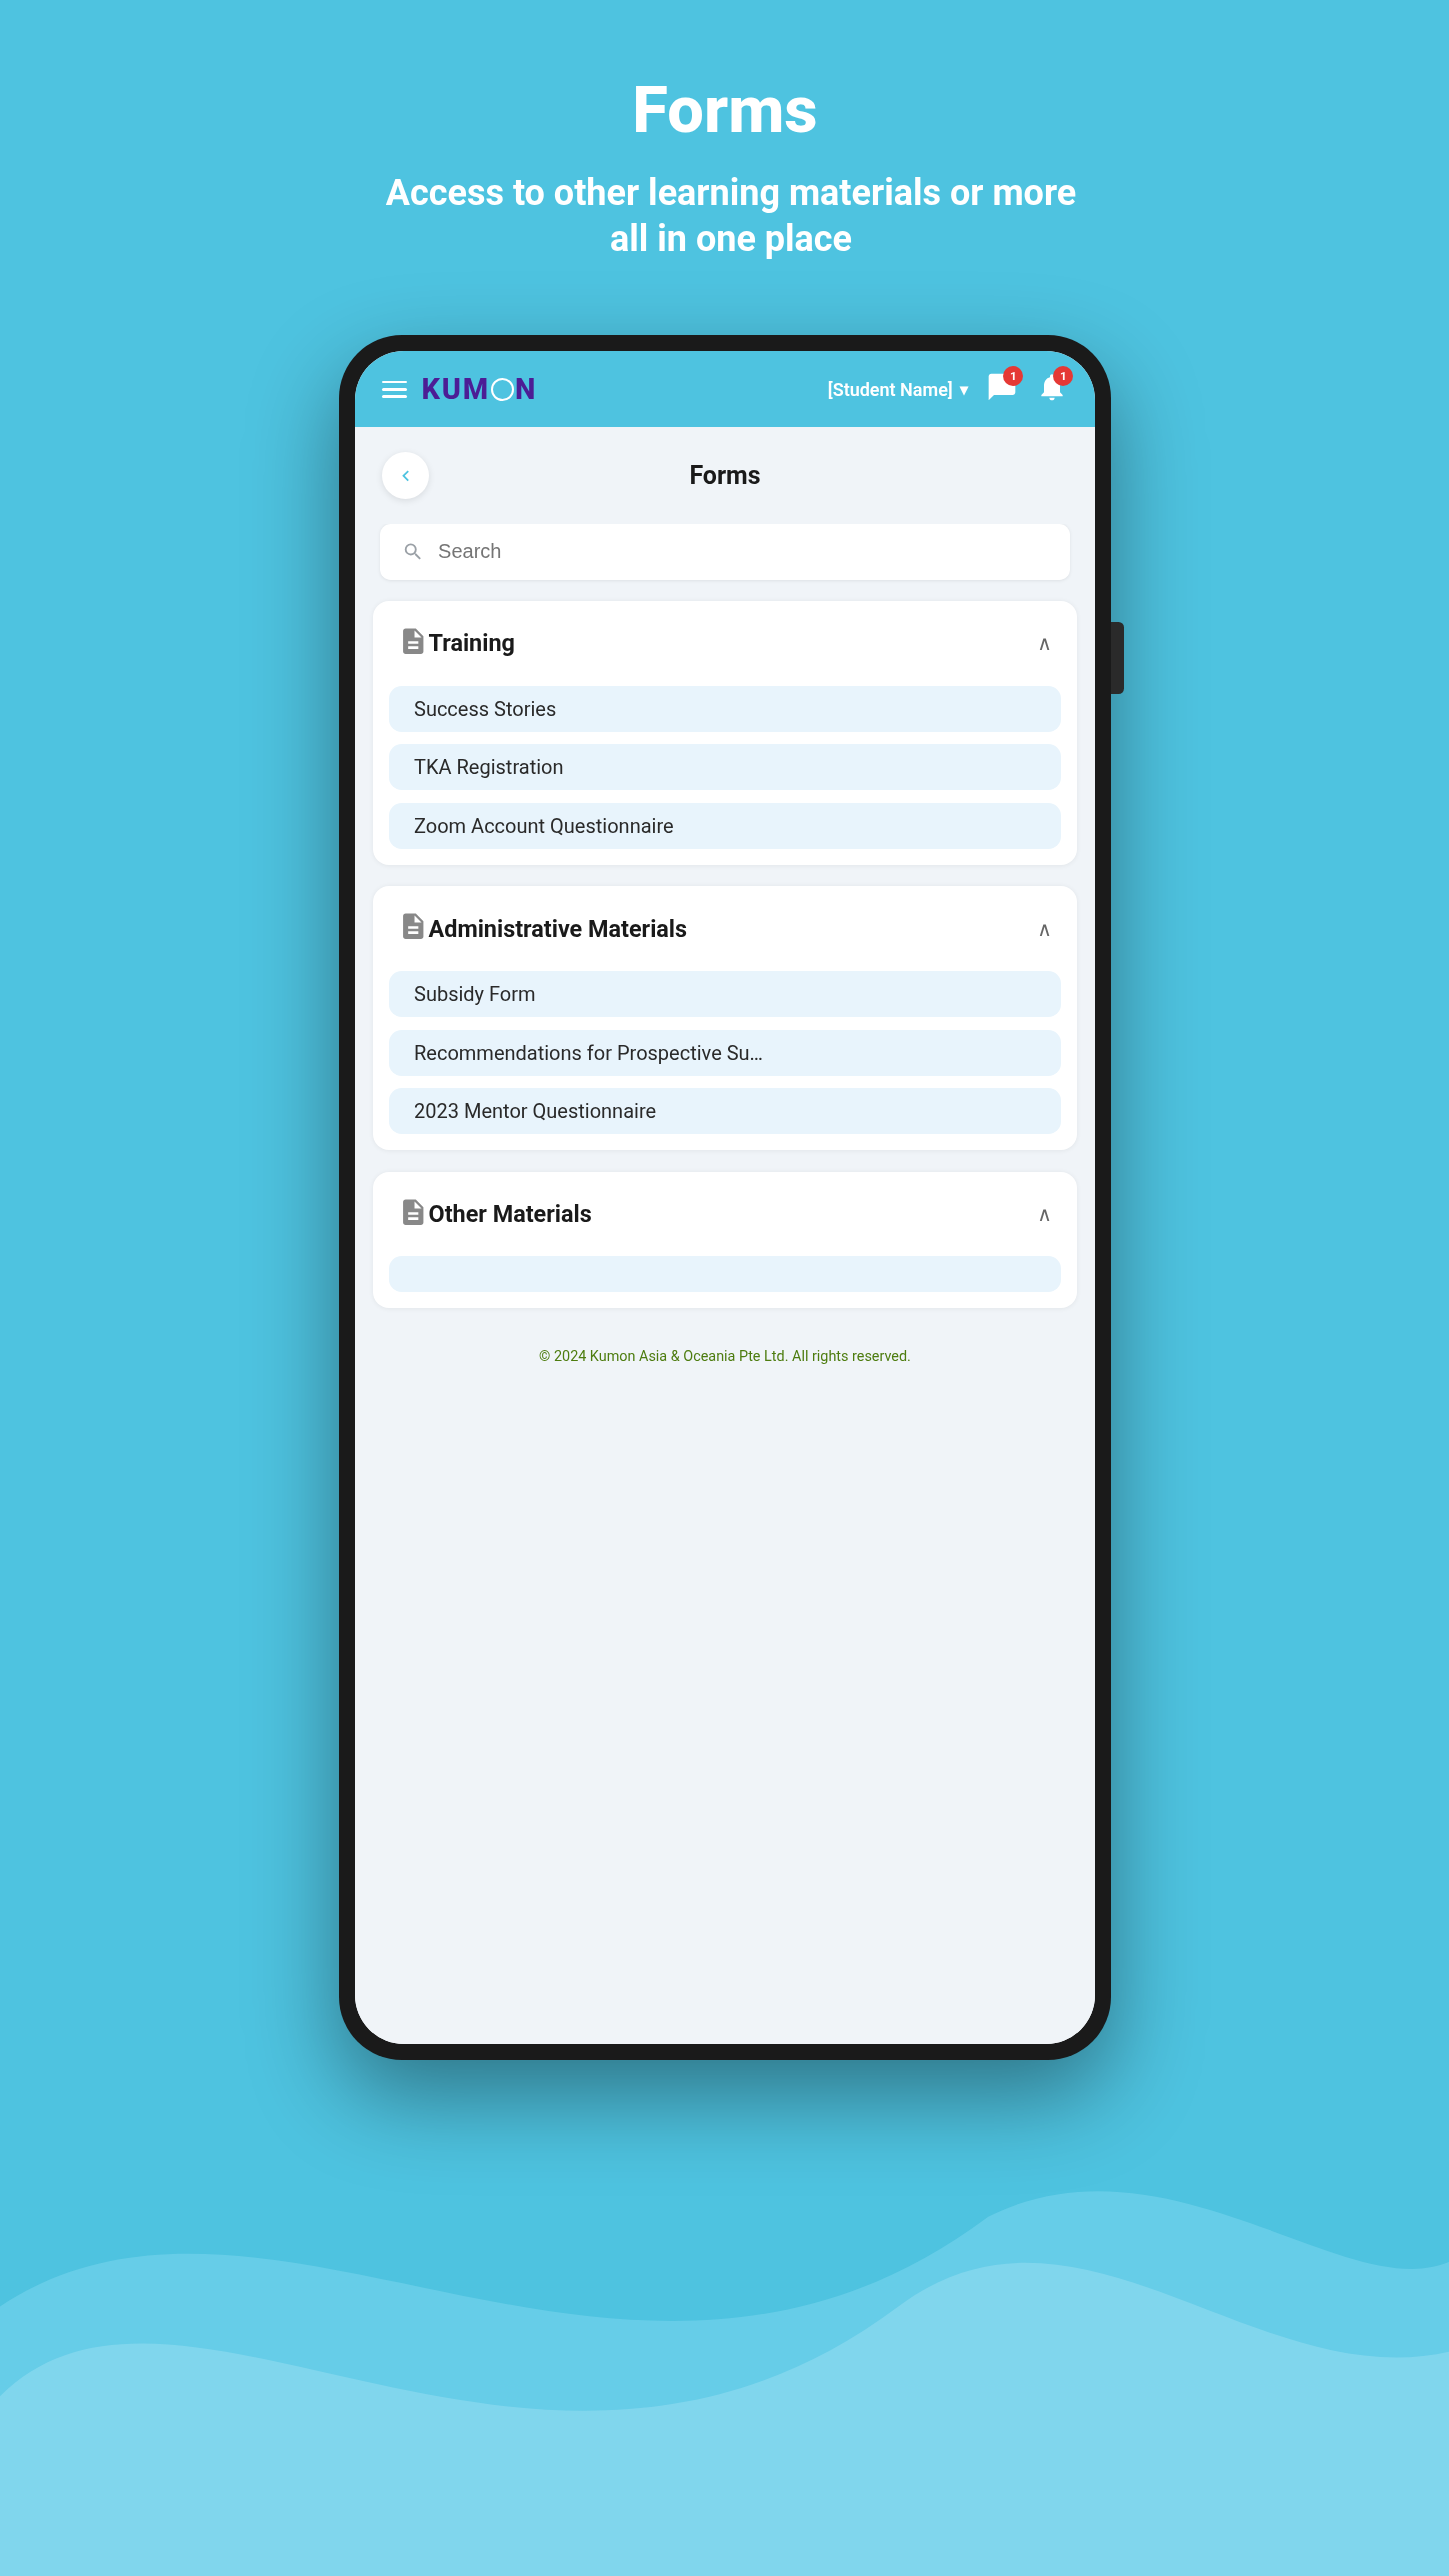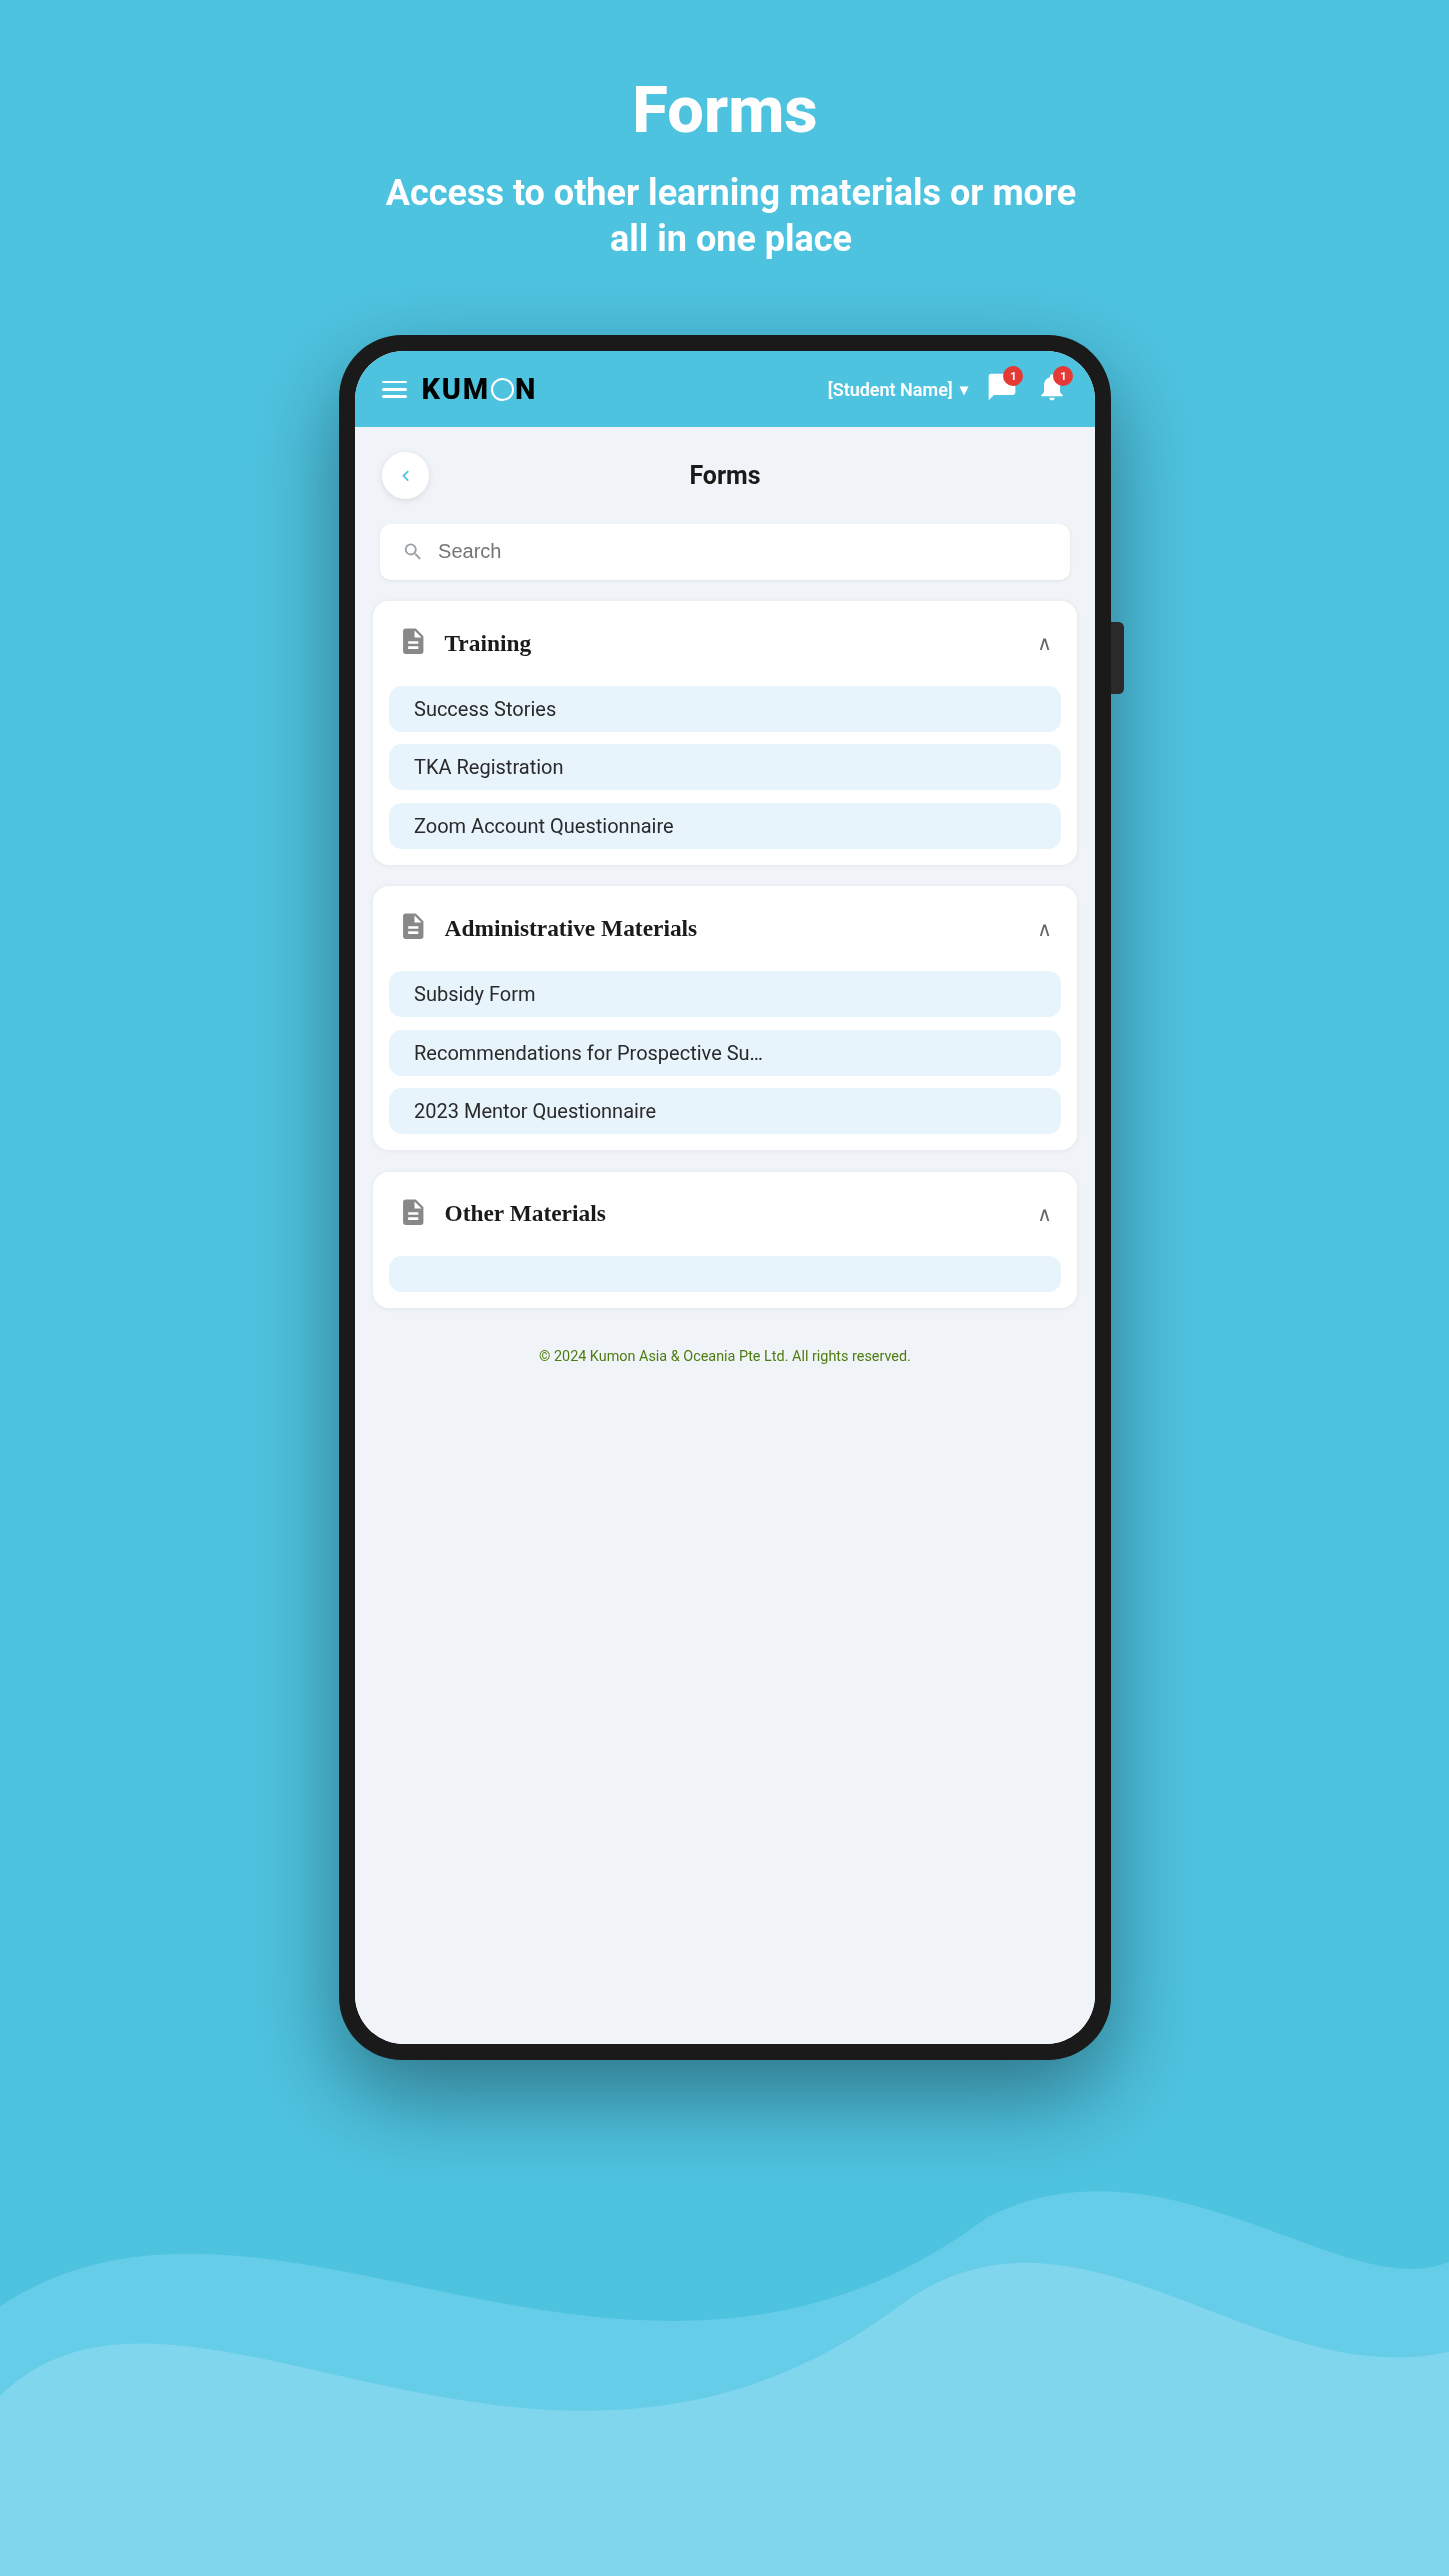--- a/index.html
+++ b/index.html
@@ -109,21 +109,21 @@
       display: block;
       width: 25px;
       height: 2.7px;
       background: white;
       border-radius: 1.8px;
     }
 
     .logo-text {
       font-size: 29px;
       font-weight: 800;
-      color: #000000;
+      color: #4c1d95;
       letter-spacing: 1.8px;
     }
 
     .logo-o {
       display: inline-block;
       width: 23.4px;
       height: 23.4px;
       border: 2.7px solid white;
       border-radius: 50%;
       vertical-align: middle;
@@ -268,22 +268,20 @@
       padding: 25px 25px;
       display: flex;
       align-items: center;
       justify-content: space-between;
       cursor: pointer;
     }
 
     .section-header-left {
       display: flex;
       align-items: center;
-      gap: 16px;
-      font-family: Liberation Serif, serif;
     }
 
     .section-icon {
       color: #888;
     }
 
     .section-icon svg {
       width: 30.5px;
       height: 30.5px;
       fill: #888;

